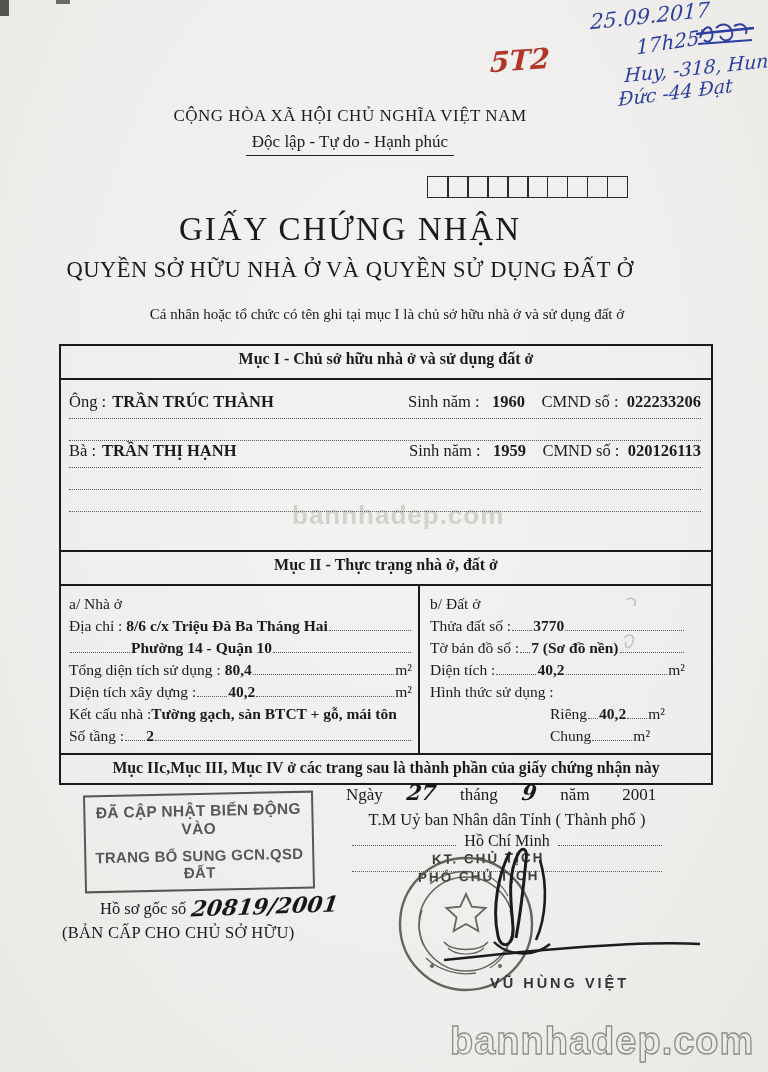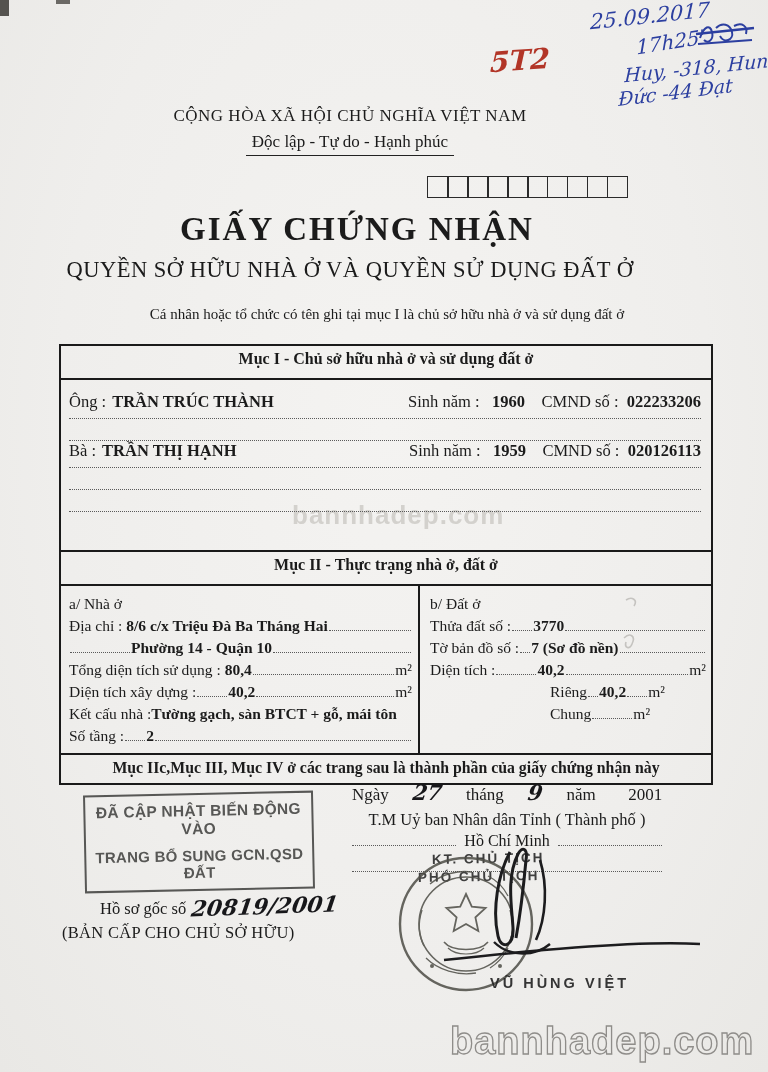--- a/index.html
+++ b/index.html
@@ -23,22 +23,22 @@
   .note-l2   { left:618px; top:81px; font-size:19px; color:#2c3fa0; transform:rotate(-7deg) skewX(-8deg); }
   .scribble-svg { position:absolute; left:694px; top:16px; }
 
   
   .nat-header { position:absolute; left:0; top:106px; width:700px; text-align:center; }
   .country { font-size:17px; letter-spacing:.5px; }
   .motto { display:inline-block; margin-top:6px; font-size:17px; padding:0 6px 3px; border-bottom:1.5px solid #222; }
   .code-boxes { position:absolute; left:429px; top:176px; display:flex; }
   .code-box { width:21.5px; height:22px; border:1.6px solid #2a2a2a; margin-left:-1.6px; }
 
-  .main-title { position:absolute; left:7px; top:211px; width:700px; text-align:center;
-    font-size:33px; font-weight:bold; letter-spacing:2px; }
+  .main-title { position:absolute; left:0; top:211px; width:700px; text-align:center;
+    font-size:33px; font-weight:normal; letter-spacing:2px; }
   .sub-title  { position:absolute; left:0; top:257px; width:700px; text-align:center;
     font-size:22.5px; letter-spacing:.5px; }
   .intro-line { position:absolute; left:0; top:306px; width:710px; text-align:center; font-size:15px;margin-left:32px; }
 
   
   .cert-table { position:absolute; left:59px; top:344px; width:654px; border:2px solid #1a1a1a; background:transparent; }
   .sec-head { text-align:center; font-size:16px; font-weight:bold; padding:4px 0 10px; }
   .sec1-head { border-bottom:2px solid #1a1a1a; }
   .sec2-head { border-top:2px solid #1a1a1a; border-bottom:2px solid #1a1a1a; }
 
@@ -46,32 +46,32 @@
   .rule { border-bottom:1.6px dotted #5a5a5a; }
   .owner-line { display:flex; align-items:baseline; height:27px; font-size:16.5px; }
   .owner-gap { height:22px; }
   .fill { font-weight:bold; }
   .owner-line .lbl { margin-right:6px; }
   .owner-line .mid { flex:1; }
   .ol-right { white-space:nowrap; }
 
   .cols { display:flex; }
   .col-left  { width:359px; border-right:2px solid #1a1a1a; padding:5px 6px 8px 8px; }
-  .col-right { flex:1; padding:5px 5px 8px 10px; }
+  .col-right { flex:1; padding:5px 26px 8px 10px; }
   .ln { display:flex; align-items:flex-end; height:22px; font-size:15.5px; white-space:nowrap; }
   .ln .dots { border-bottom:1.6px dotted #5a5a5a; align-self:stretch; margin:0 1px; height:18px; }
   .grow { flex:1 1 auto; }
   .w10{width:10px;} .w20{width:20px;} .w30{width:30px;} .w40{width:40px;} .w60{width:60px;}
   .overflow-ln { overflow:visible; position:relative; z-index:2; }
   .indent { padding-left:120px; }
   .sec2-note { border-top:2px solid #1a1a1a; text-align:center; font-weight:bold; font-size:15.8px; padding:4px 0 6px; }
 
   
   .signing { position:absolute; left:352px; top:780px; width:310px; text-align:center; }
-  .date-ln { display:flex; justify-content:space-between; align-items:baseline; font-size:17px;gap:12px; }
+  .date-ln { display:flex; justify-content:center; align-items:baseline; font-size:17px;gap:12px; }
   .hw-ink { font-family:"DejaVu Serif", serif; font-style:italic; font-weight:bold; font-size:21px; color:#17171a; transform:skewX(-8deg); display:inline-block; }
   .dotseg { display:inline-block; border-bottom:1.6px dotted #5a5a5a; height:14px; }
   .authority { font-size:16.5px; margin-top:5px; }
   .city-ln { display:flex; align-items:baseline; margin-top:2px; height:20px; }
   .city-ln .txt { padding:0 8px; font-size:16px; }
   .empty-rule { height:20px; }
 
   .kt-title  { position:absolute; left:432px; top:851px; font-family:"Liberation Sans", sans-serif;
     font-weight:bold; font-size:13.5px; letter-spacing:2px; color:#2d2d2d; transform:rotate(-1deg); opacity:.92; }
   .deputy-title { position:absolute; left:418px; top:869px; font-family:"Liberation Sans", sans-serif;
@@ -236,20 +236,23 @@
           <span class="fill">7 (Sơ đồ nền)</span>
           <span class="dots grow"></span>
         </div>
         <div class="ln">
           <span>Diện tích :</span>
           <span class="dots w40"></span>
           <span class="fill">40,2</span>
           <span class="dots grow"></span>
           <span>m²</span>
         </div>
+        <div class="ln">
+          <span>Hình thức sử dụng :</span>
+        </div>
         <div class="ln indent">
           <span>Riêng</span>
           <span class="dots w10"></span>
           <span class="fill">40,2</span>
           <span class="dots w20"></span>
           <span>m²</span>
         </div>
         <div class="ln indent">
           <span>Chung</span>
           <span class="dots w40"></span>

